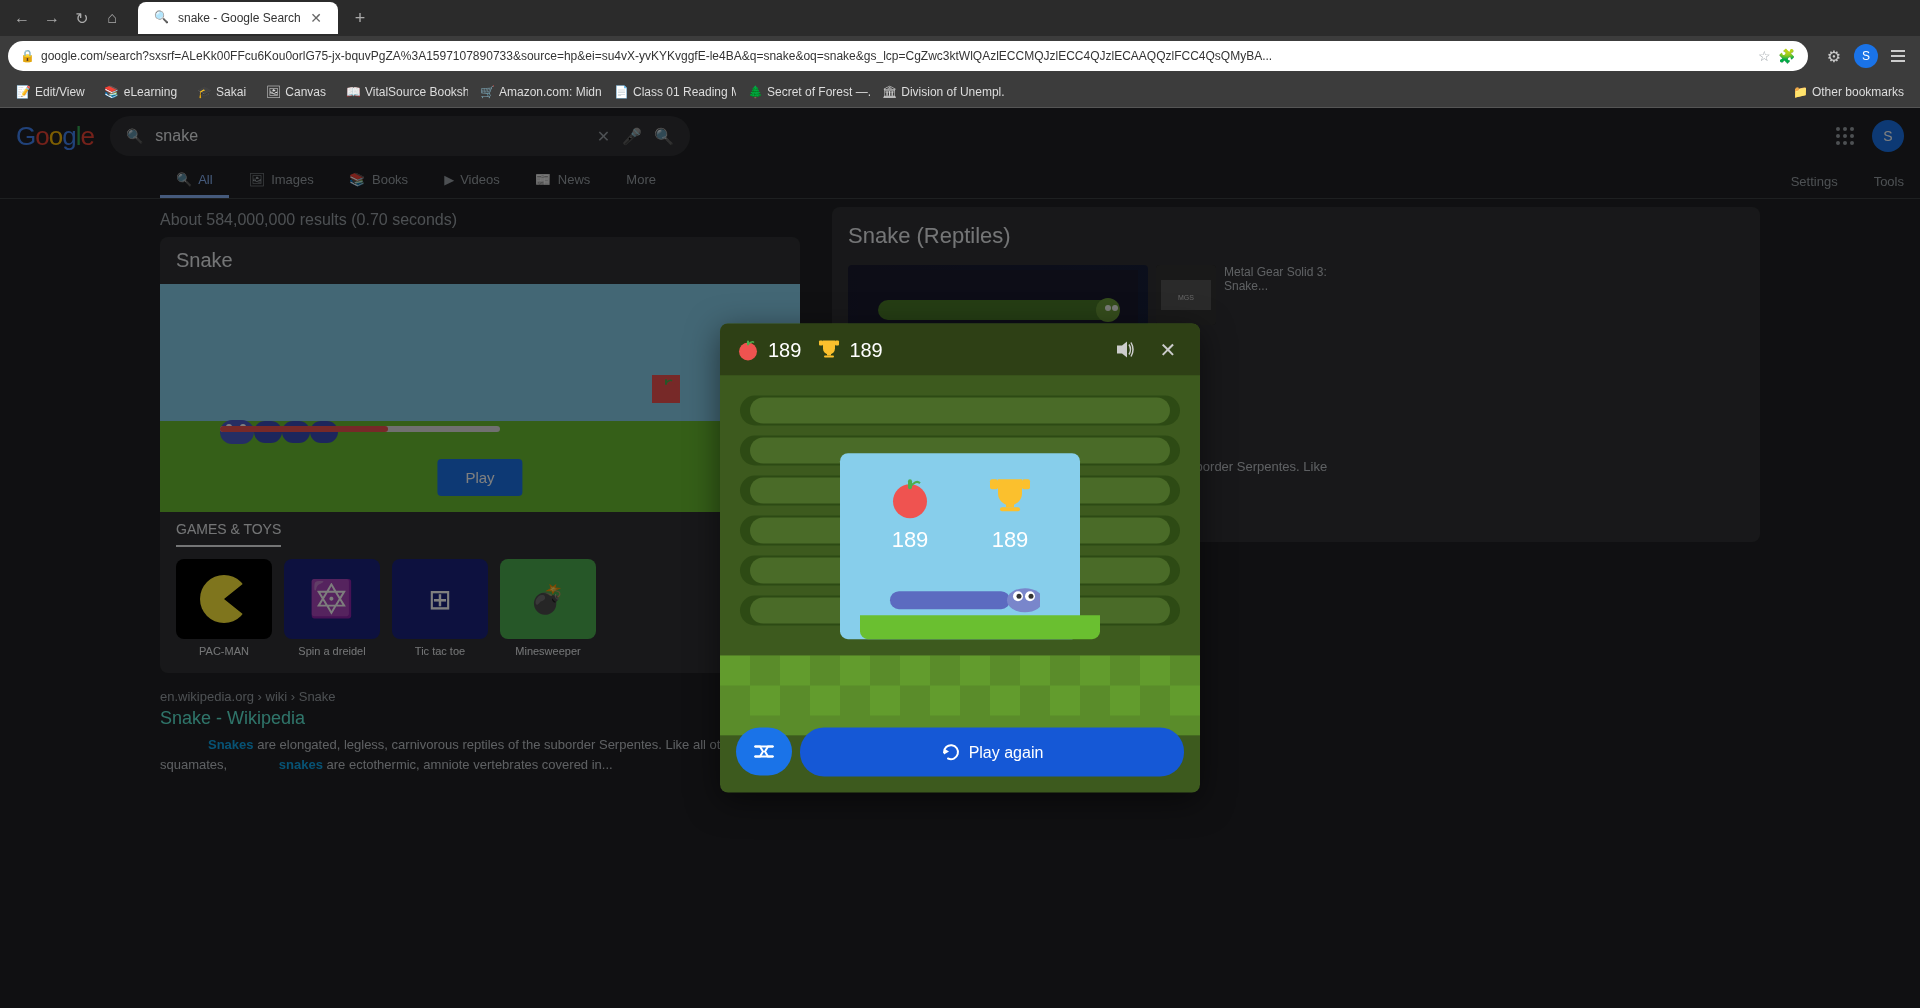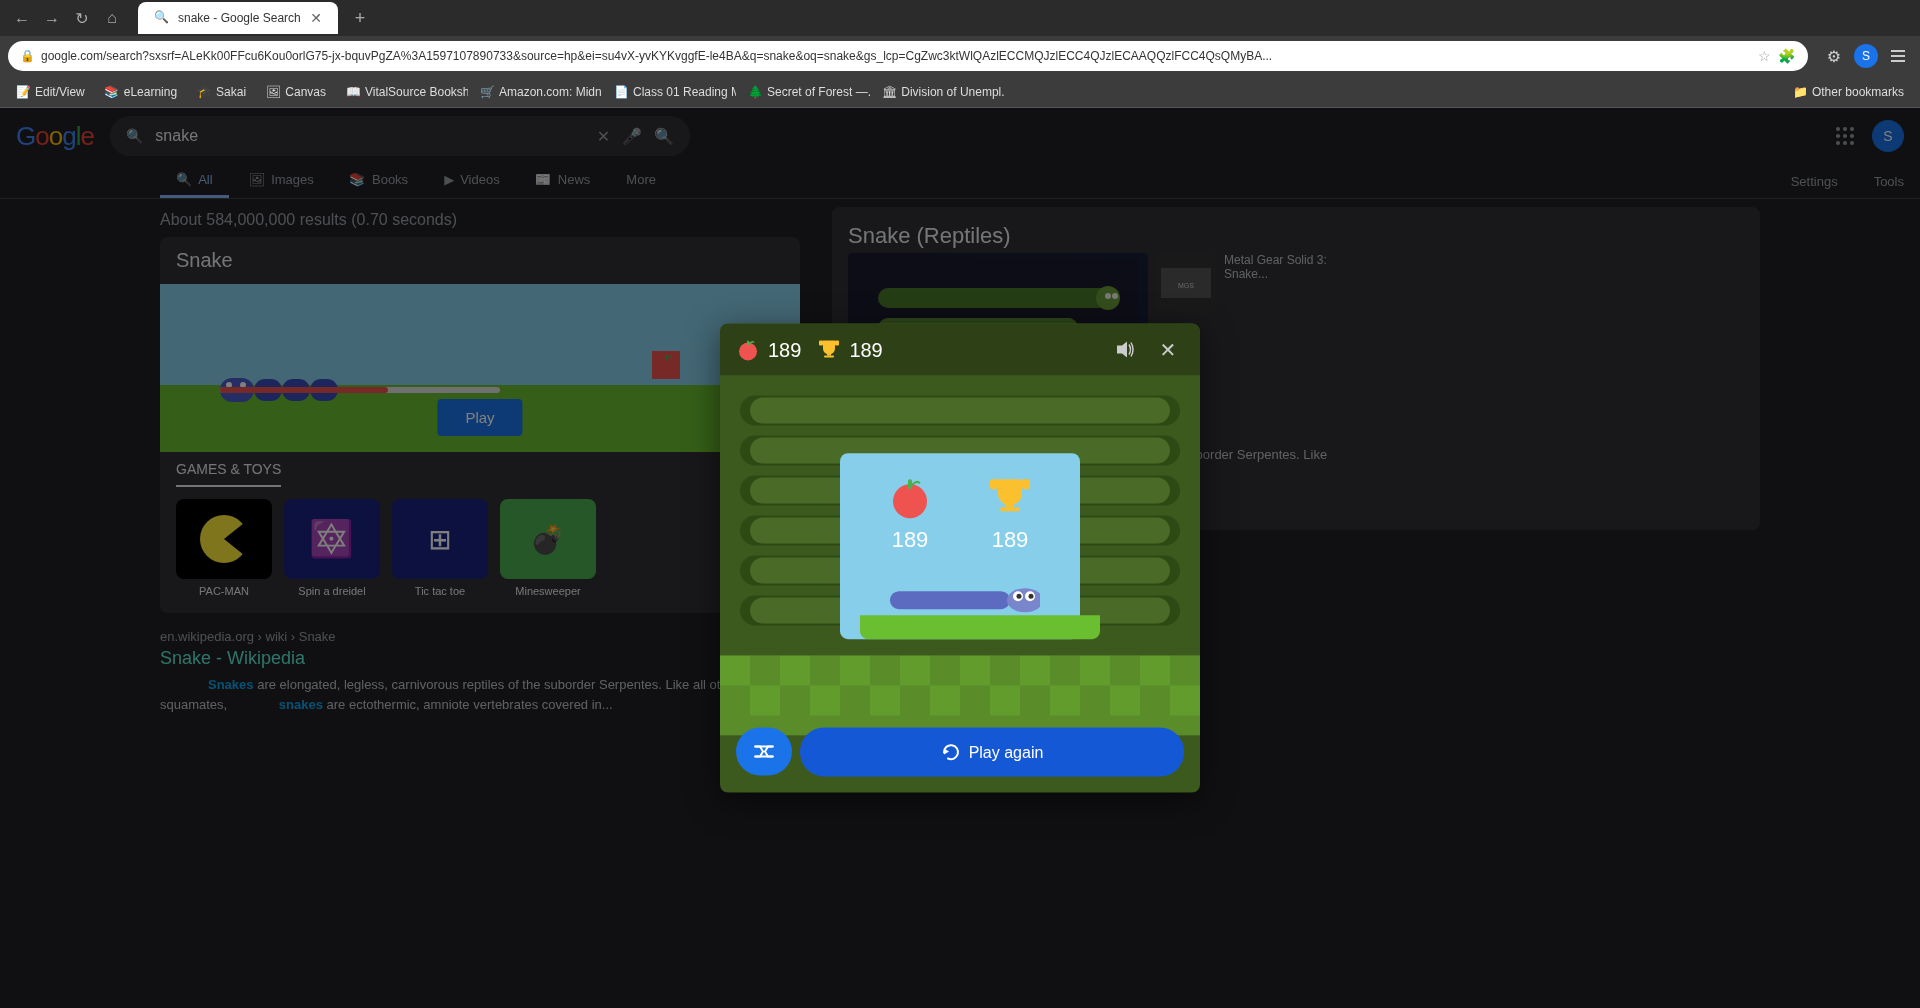--- a/index.html
+++ b/index.html
@@ -269,21 +269,21 @@
       align-items: center;
       padding: 12px 16px;
     }
     .snake-title {
       font-size: 20px;
       color: #e8eaed;
       font-weight: 500;
     }
     .snake-game-area {
       position: relative;
-      height: 168px;
+      height: 228px;
       background: linear-gradient(to bottom, #6ca0dc 0%, #6ca0dc 50%, #7ab648 50%, #7ab648 100%);
       overflow: hidden;
       padding-left: 48px;
     }
     .play-btn {
       position: absolute;
       bottom: 16px;
       left: 50%;
       transform: translateX(-50%);
       background: #1a73e8;
@@ -333,21 +333,21 @@
     }
     .knowledge-panel {
       background: #303134;
       border-radius: 8px;
       padding: 16px;
     }
     .kp-title {
       font-size: 22px;
       color: #e8eaed;
       font-weight: 500;
-      margin-bottom: 4px;
+      margin-bottom: 16px;
     }
     .kp-desc {
       font-size: 13px;
       color: #bdc1c6;
       line-height: 1.5;
       margin-bottom: 12px;
     }
     .feedback-link {
       font-size: 12px;
       color: #9aa0a6;

